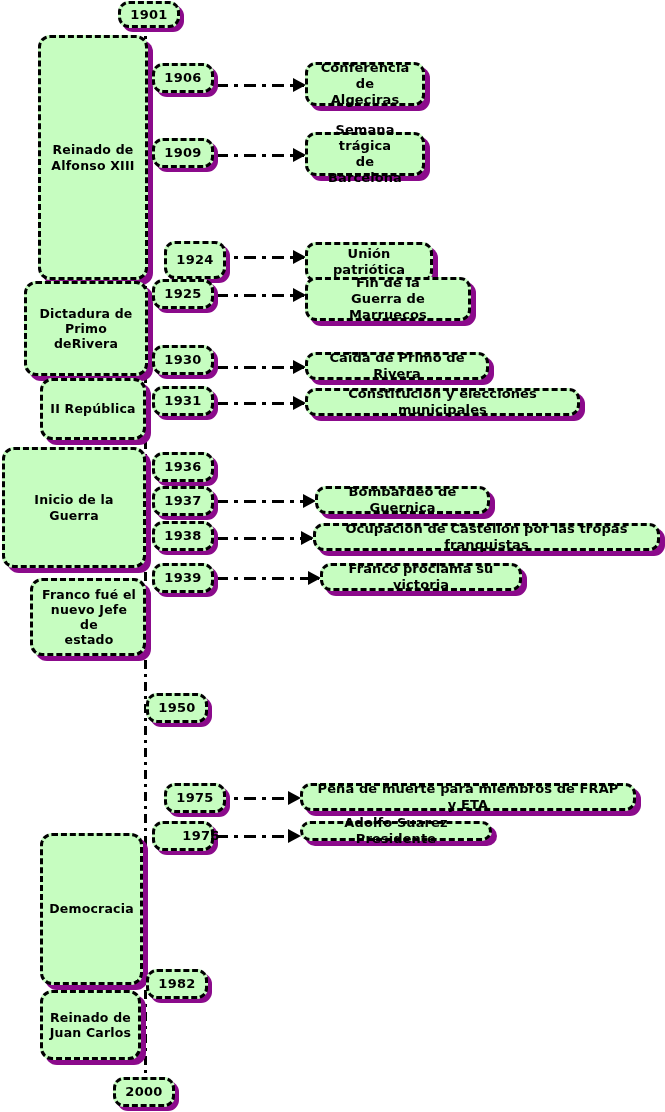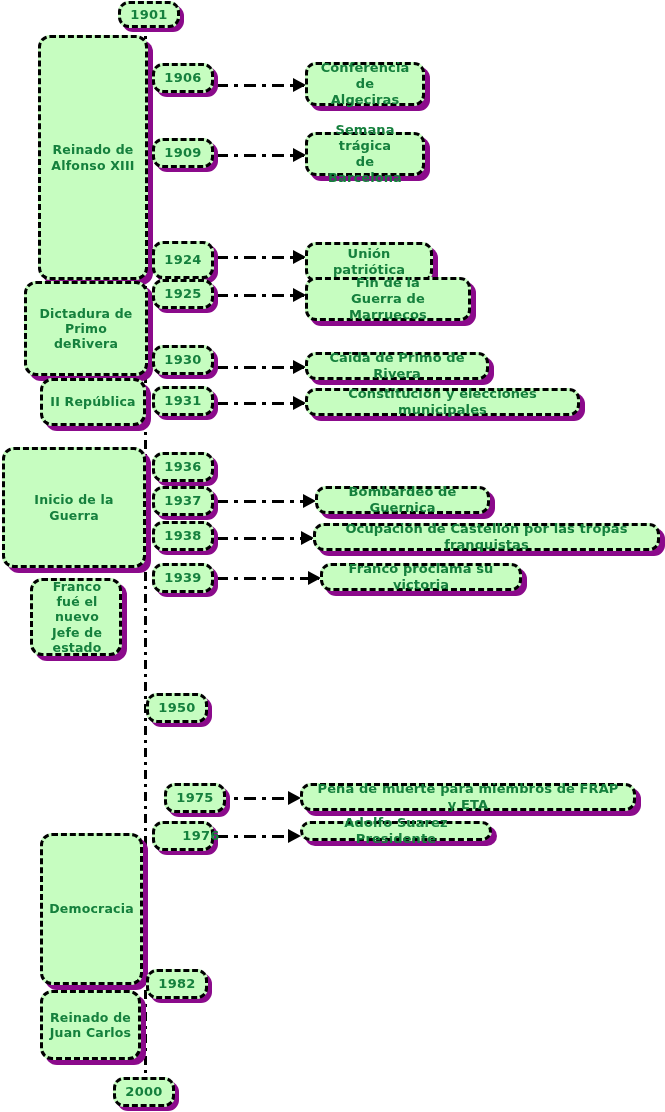--- a/index.html
+++ b/index.html
@@ -15,21 +15,21 @@
     overflow:hidden;
   }
 
   
   .node{
     position:absolute;
     box-sizing:border-box;
     background:#c6fdc0;
     border:3px dashed #000000;
     border-radius:12px;
-    color:#15803d;
+    color:#000000;
     font-weight:bold;
     display:flex;
     align-items:center;
     justify-content:center;
     text-align:center;
     line-height:1.22;
     box-shadow:5px 5px 0 0 #8b0a8b;
     z-index:5;
   }
 
@@ -133,44 +133,44 @@
       <div class="conn" style="left: 216px; top: 797px; width: 83px;">
         <span class="head"></span>
       </div>
       <div class="conn" style="left: 216px; top: 835px; width: 83px;">
         <span class="head"></span>
       </div>
     </div>
   <div id="eras">
       <div class="node era" style="left: 38px; top: 35px; width: 110px; height: 245px;">Reinado de<br>Alfonso XIII</div>
       <div class="node era" style="left: 24px; top: 281px; width: 124px; height: 95px;">Dictadura de<br>Primo deRivera</div>
-      <div class="node era" style="left: 40px; top: 378px; width: 106px; height: 48px;">II República</div>
+      <div class="node era" style="left: 40px; top: 378px; width: 106px; height: 62px;">II República</div>
       <div class="node era" style="left: 2px; top: 447px; width: 144px; height: 121px;">Inicio de la Guerra</div>
-      <div class="node era" style="left: 30px; top: 578px; width: 92px; height: 78px; padding-left: 8px;">Franco fué el<br>nuevo Jefe de<br>estado</div>
+      <div class="node era" style="left: 30px; top: 578px; width: 116px; height: 78px; padding-left: 8px;">Franco fué el<br>nuevo Jefe de<br>estado</div>
       <div class="node era" style="left: 40px; top: 833px; width: 103px; height: 152px;">Democracia</div>
       <div class="node era" style="left: 40px; top: 990px; width: 101px; height: 70px;">Reinado de<br>Juan Carlos</div>
     </div>
   <div id="events">
       <div class="node event" style="left: 305px; top: 62px; width: 120px; height: 44px;">Conferencia de<br>Algeciras</div>
       <div class="node event" style="left: 305px; top: 132px; width: 120px; height: 44px;">Semana trágica<br>de Barcelona</div>
       <div class="node event" style="left: 305px; top: 242px; width: 128px; height: 40px;">Unión patriótica</div>
       <div class="node event" style="left: 305px; top: 277px; width: 166px; height: 44px;">Fin de la<br>Guerra de Marruecos</div>
       <div class="node event" style="left: 305px; top: 352px; width: 184px; height: 28px;">Caida de Primo de Rivera</div>
       <div class="node event" style="left: 305px; top: 388px; width: 275px; height: 28px;">Constitución y elecciones municipales</div>
       <div class="node event" style="left: 315px; top: 486px; width: 175px; height: 28px;">Bombardeo de Guernica</div>
       <div class="node event" style="left: 313px; top: 523px; width: 347px; height: 28px;">Ocupación de Castellón por las tropas franquistas</div>
       <div class="node event" style="left: 320px; top: 563px; width: 202px; height: 28px;">Franco proclama su victoria</div>
       <div class="node event" style="left: 300px; top: 783px; width: 336px; height: 28px;">Pena de muerte para miembros de FRAP y ETA</div>
       <div class="node event" style="left: 300px; top: 821px; width: 192px; height: 20px;">Adolfo Suarez Presidente</div>
     </div>
   <div id="yearsEl">
       <div class="node year" style="left: 118px; top: 1px; width: 62px; height: 27px;">1901</div>
       <div class="node year" style="left: 152px; top: 63px; width: 62px; height: 30px;">1906</div>
       <div class="node year" style="left: 152px; top: 138px; width: 62px; height: 30px;">1909</div>
-      <div class="node year" style="left: 152px; top: 241px; width: 62px; height: 38px;">1924</div>
+      <div class="node year" style="left: 164px; top: 241px; width: 62px; height: 38px;">1924</div>
       <div class="node year" style="left: 152px; top: 279px; width: 62px; height: 30px;">1925</div>
       <div class="node year" style="left: 152px; top: 345px; width: 62px; height: 30px;">1930</div>
       <div class="node year" style="left: 152px; top: 386px; width: 62px; height: 30px;">1931</div>
       <div class="node year" style="left: 152px; top: 452px; width: 62px; height: 30px;">1936</div>
       <div class="node year" style="left: 152px; top: 486px; width: 62px; height: 30px;">1937</div>
       <div class="node year" style="left: 152px; top: 521px; width: 62px; height: 30px;">1938</div>
       <div class="node year" style="left: 152px; top: 563px; width: 62px; height: 30px;">1939</div>
       <div class="node year" style="left: 146px; top: 693px; width: 62px; height: 30px;">1950</div>
       <div class="node year" style="left: 152px; top: 783px; width: 62px; height: 30px; margin-left: 12px;">1975</div>
       <div class="node year" style="left: 152px; top: 821px; width: 62px; height: 30px; padding-left: 36px;">1976</div>

